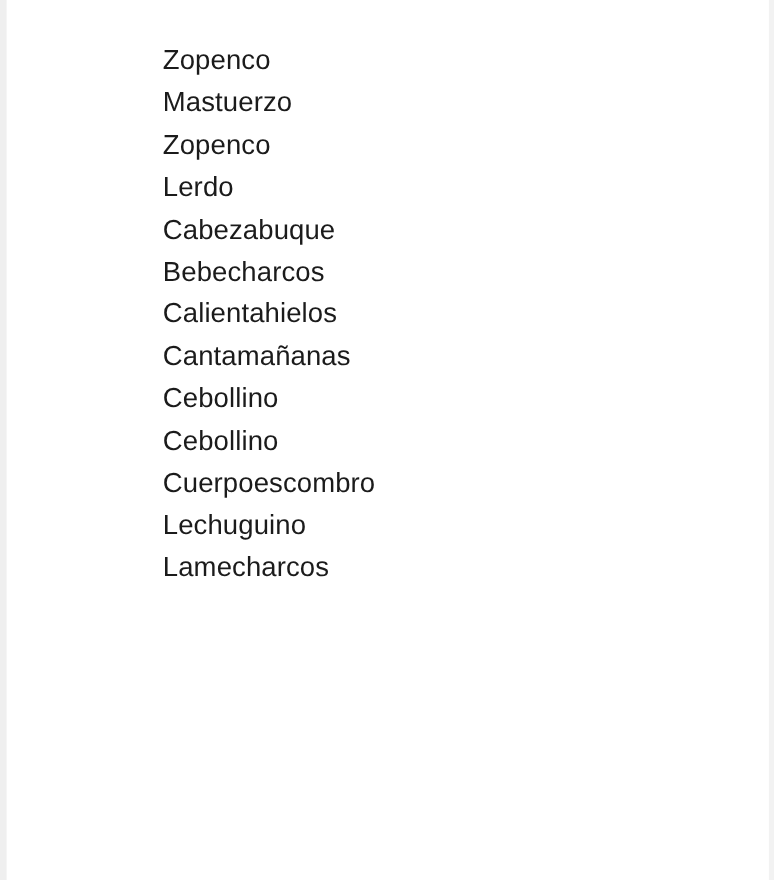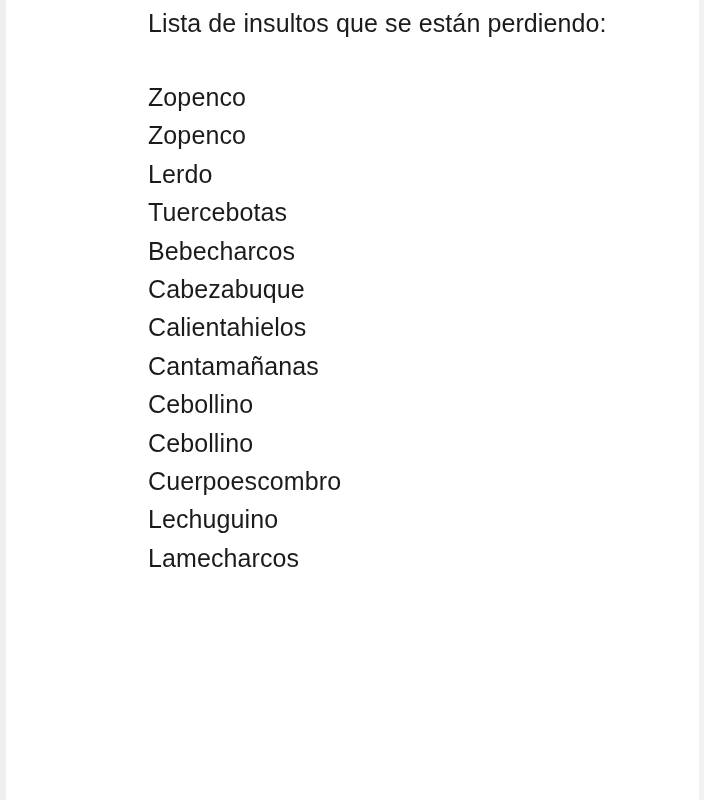--- a/index.html
+++ b/index.html
@@ -69,31 +69,30 @@
 </head>
 <body>
 
 <div class="page">
 
   <div class="edge-left"></div>
   <div class="edge-right"></div>
 
   <div class="content">
 
-    <div class="doc-title">Lista de insultos que se están perdiendo:</div>
 
     <div class="spacer"></div>
 
     <ul class="list">
       <li>Zopenco</li>
+      <li>Mastuerzo</li>
       <li>Zopenco</li>
       <li>Lerdo</li>
-      <li>Tuercebotas</li>
+      <li>Cabezabuque</li>
       <li>Bebecharcos</li>
-      <li>Cabezabuque</li>
       <li>Calientahielos</li>
       <li>Cantamañanas</li>
       <li>Cebollino</li>
       <li>Cebollino</li>
       <li>Cuerpoescombro</li>
       <li>Lechuguino</li>
       <li>Lamecharcos</li>
     </ul>
 
   </div>

